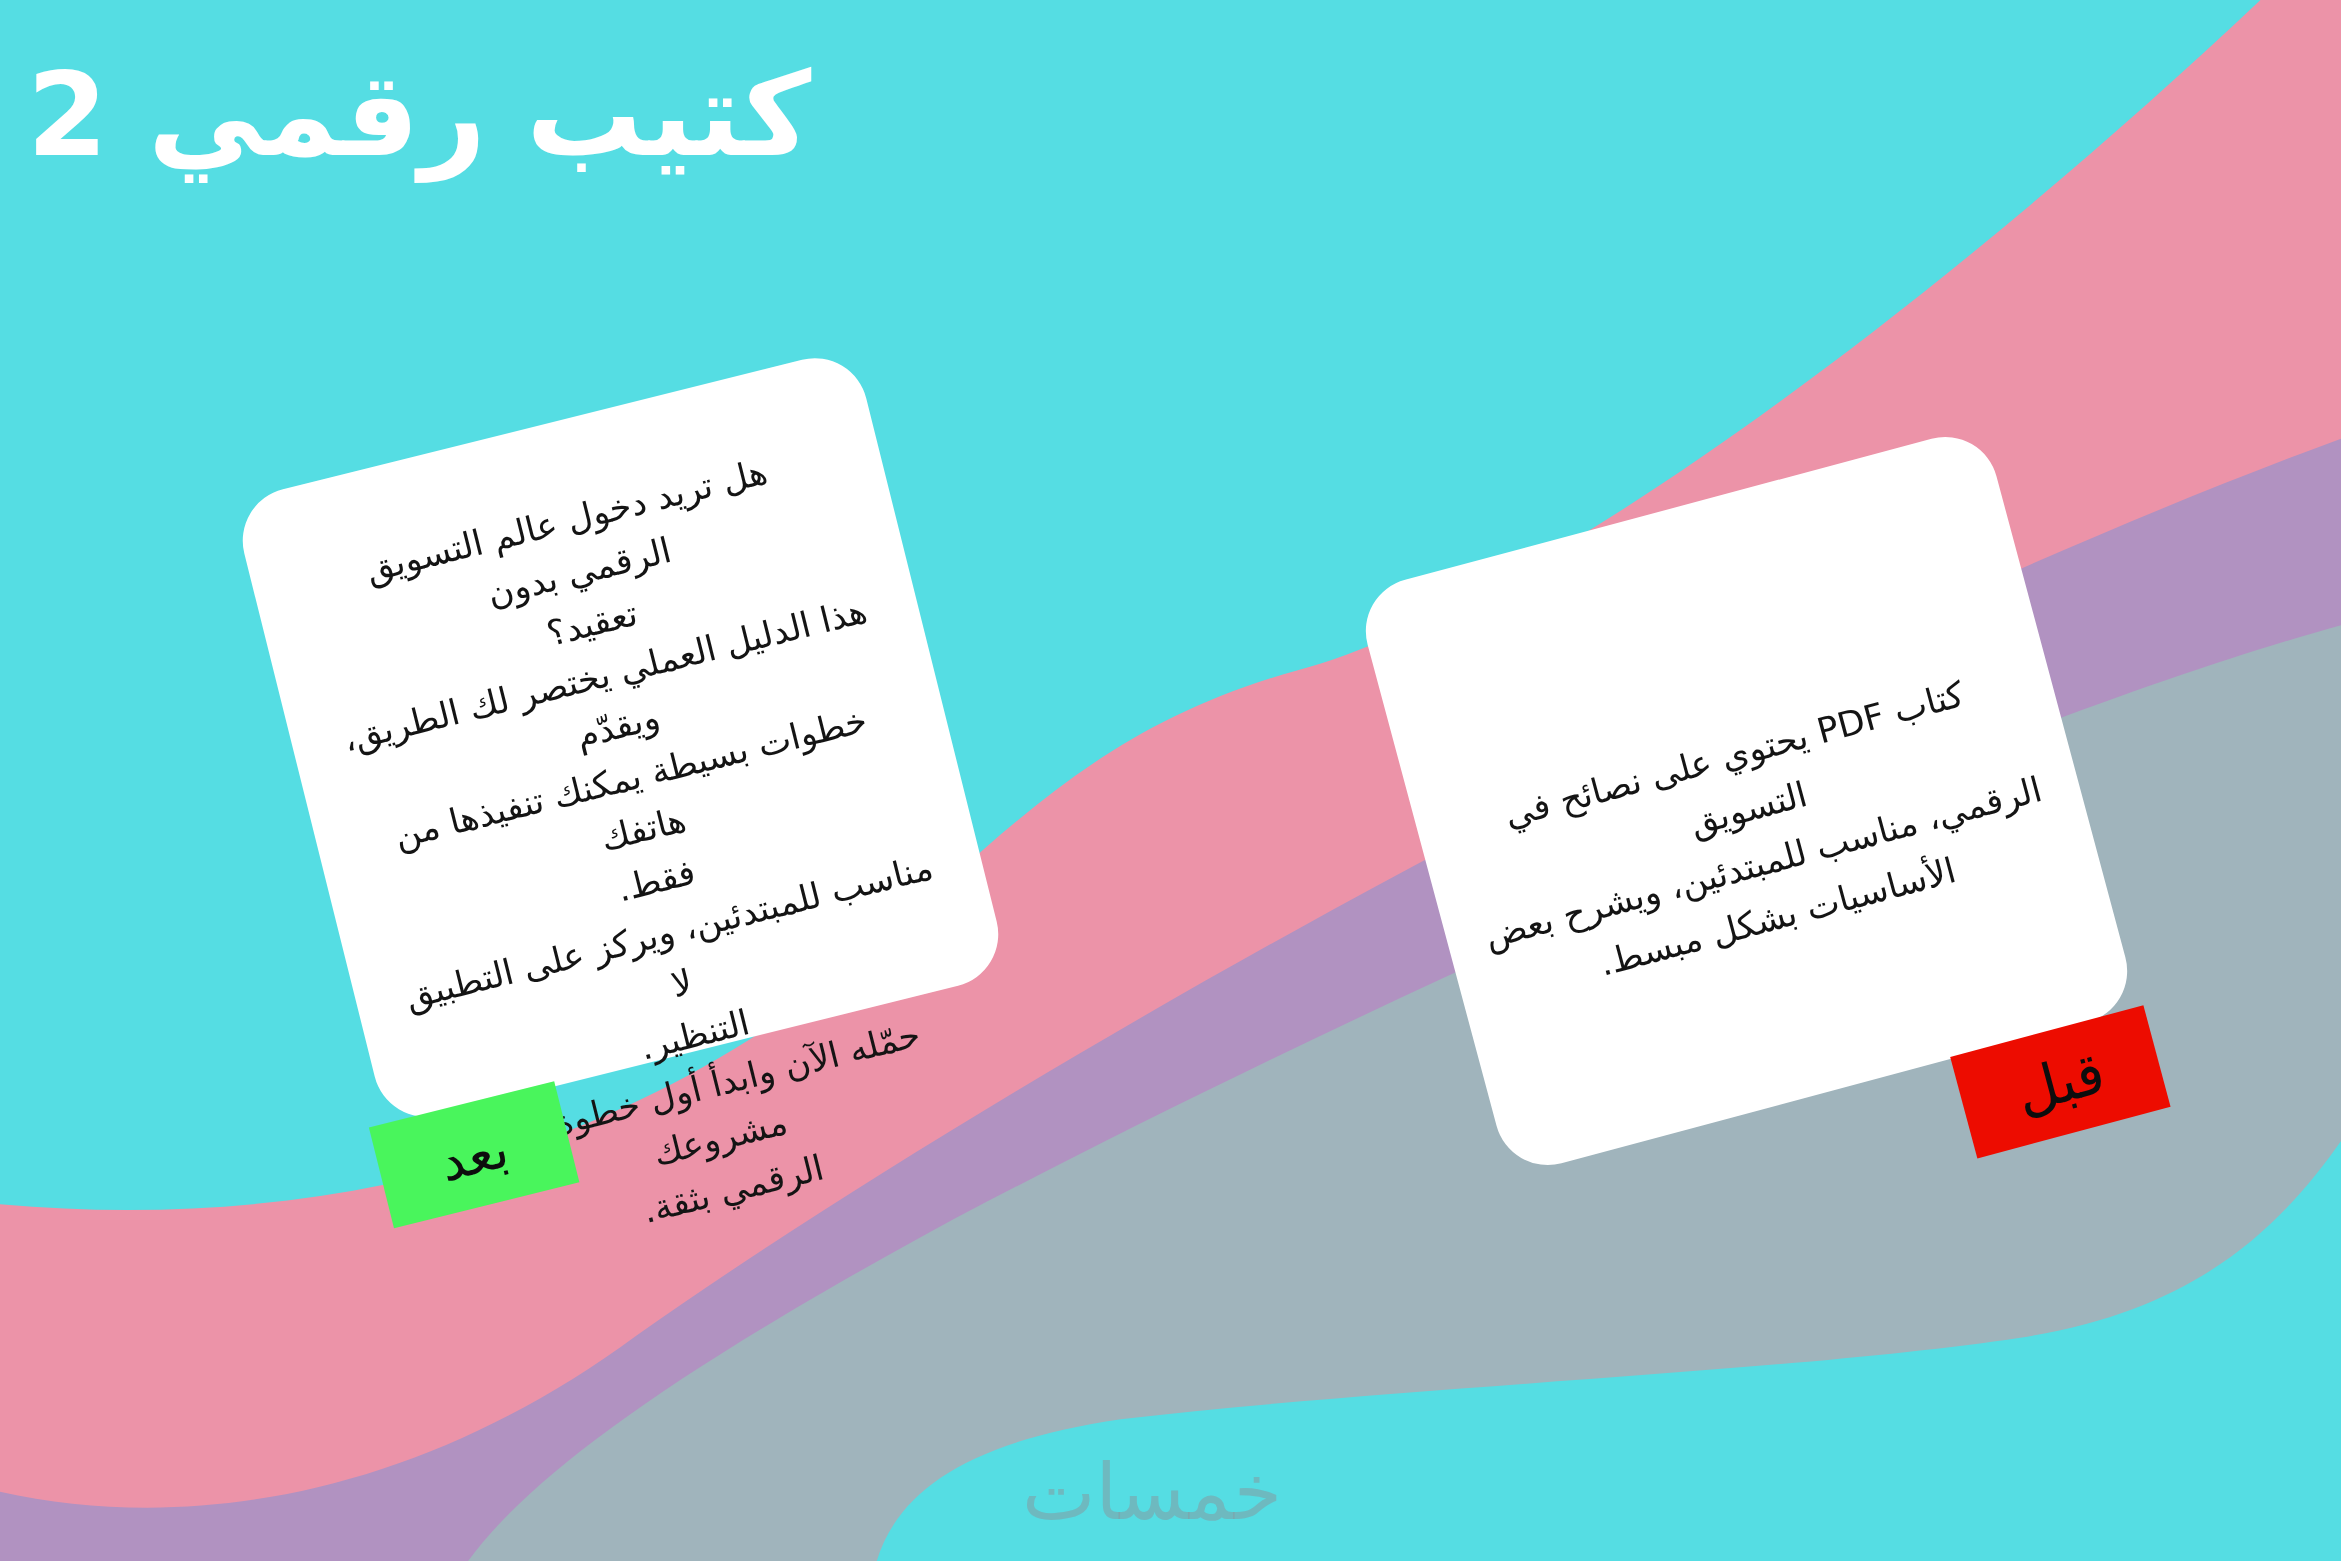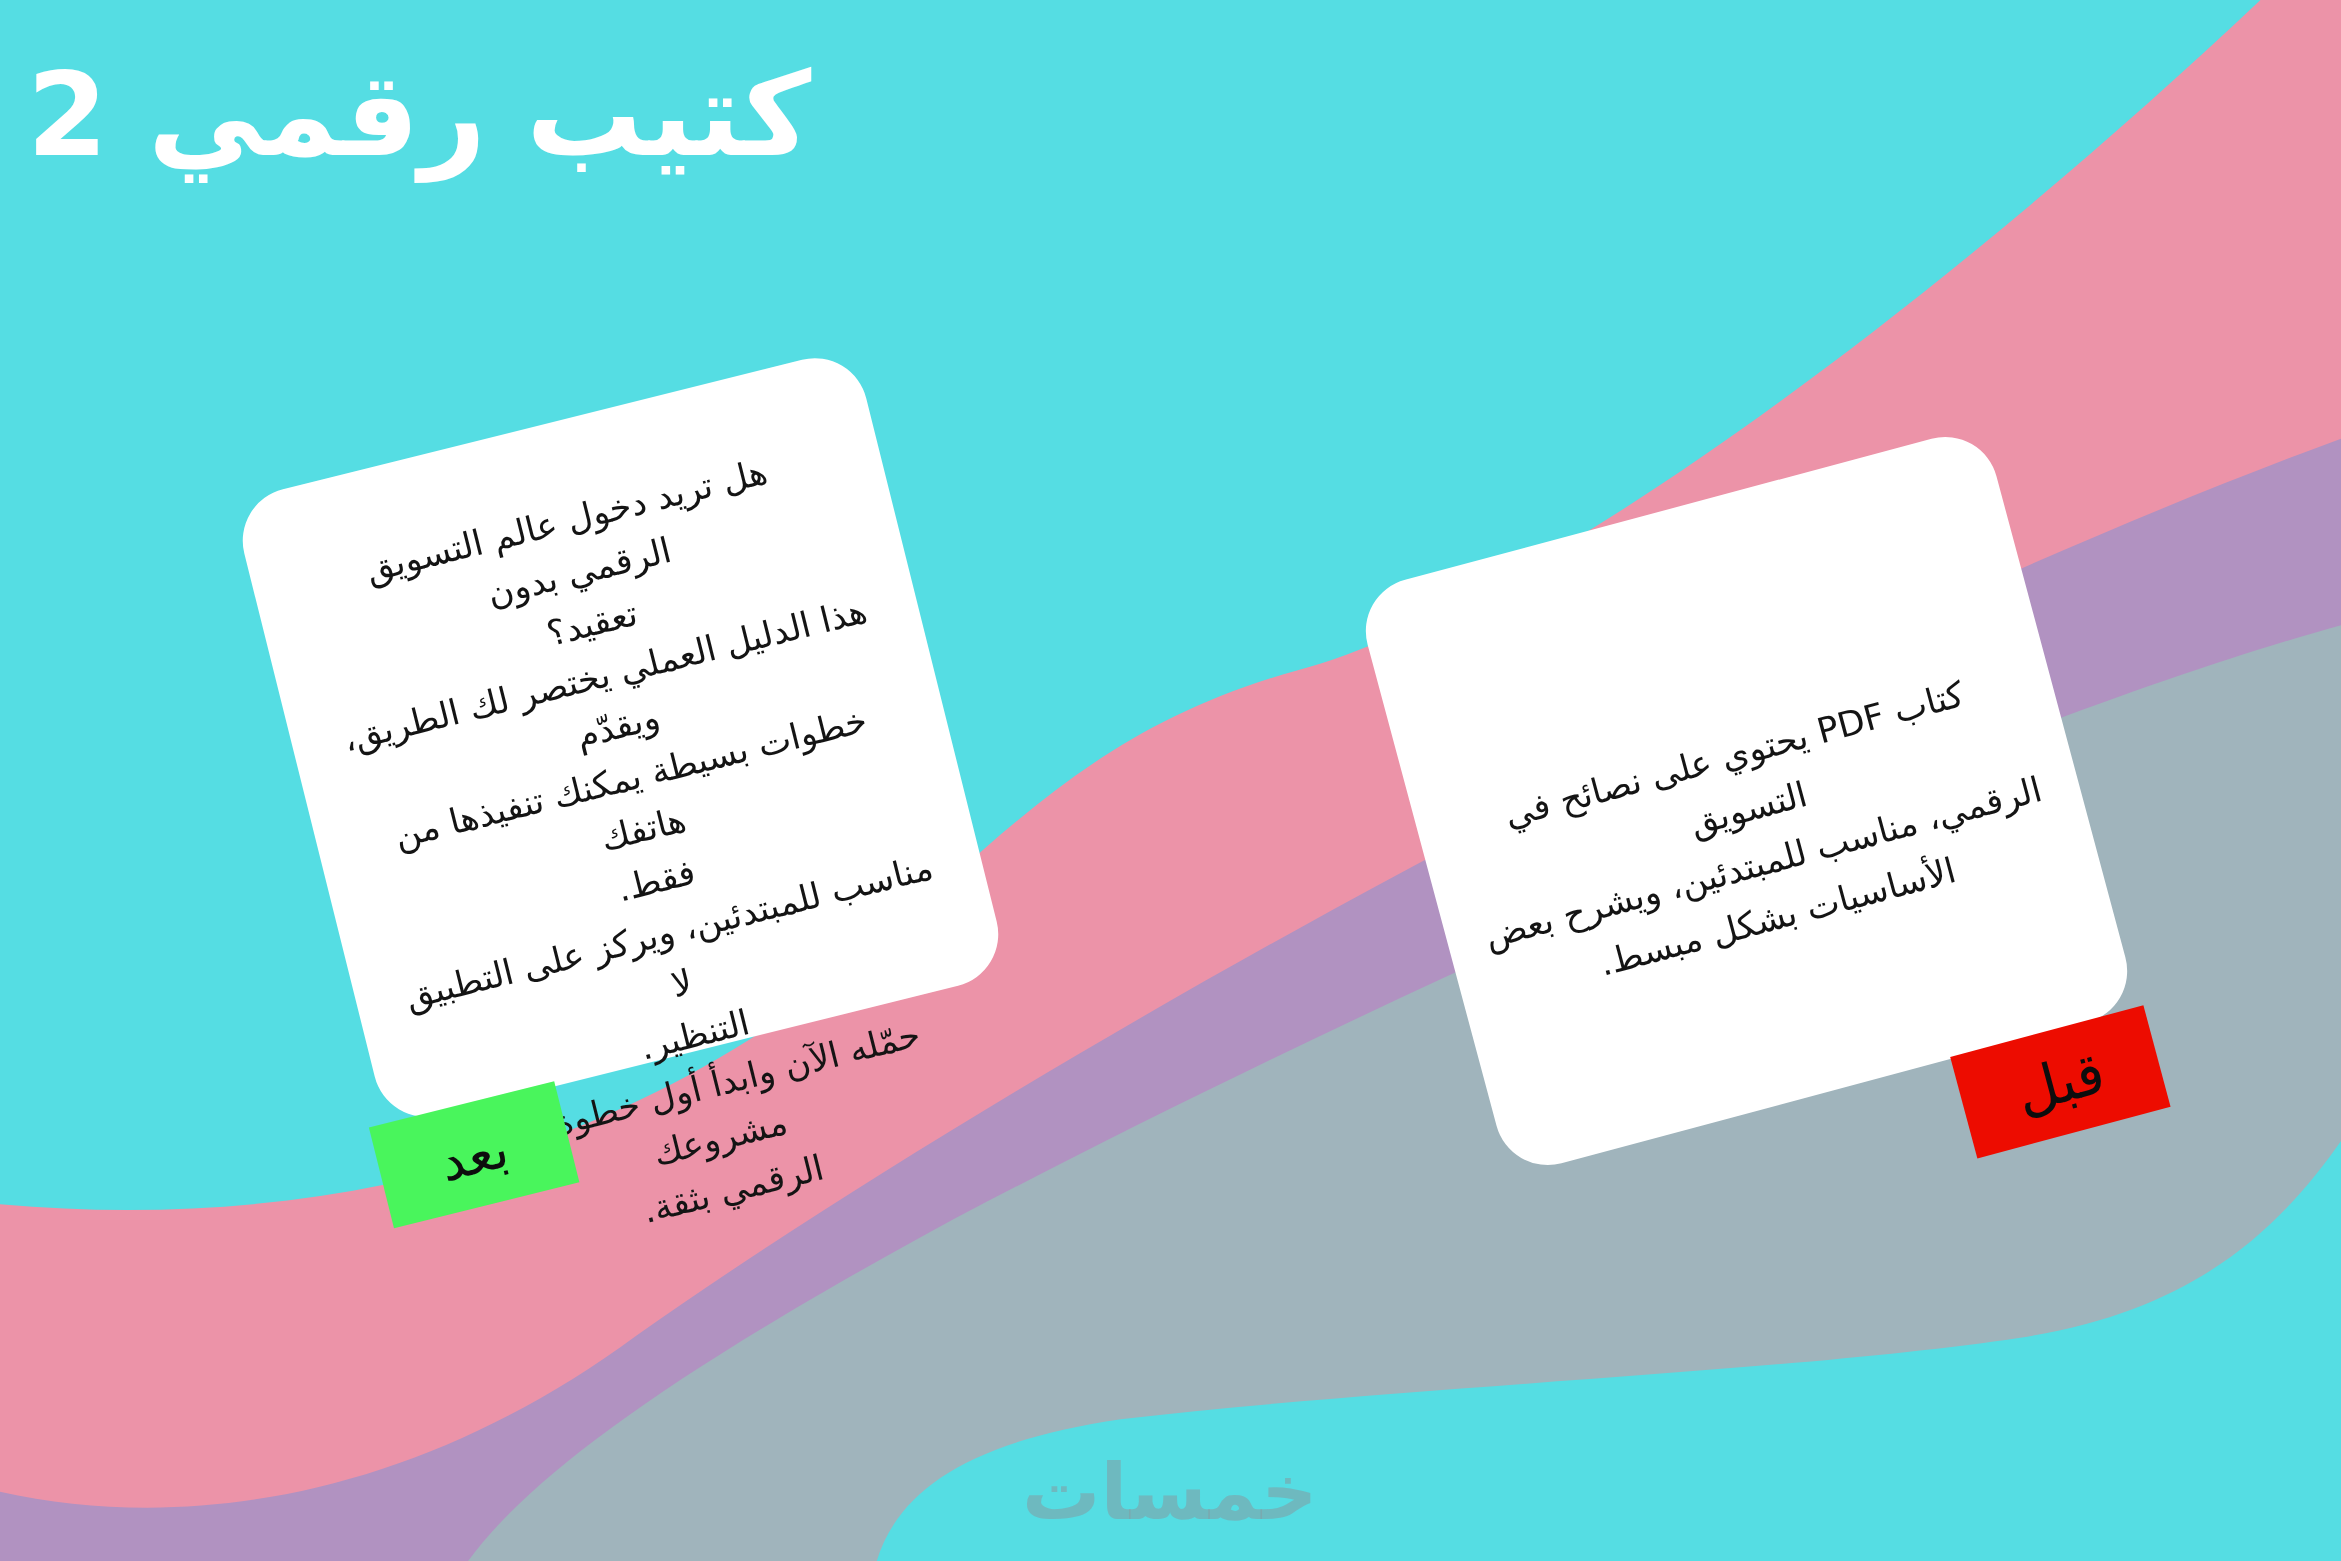--- a/index.html
+++ b/index.html
@@ -84,21 +84,21 @@
     width: 200px;
     height: 105px;
     font-size: 58px;
   }
   .watermark {
     position: absolute;
     left: 1022px;
     top: 1447px;
     direction: rtl;
     font-size: 78px;
-    font-weight: bold;
+    font-weight: normal;
     color: rgba(130, 158, 166, 0.58);
     letter-spacing: 4.6px;
   }
 </style>
 </head>
 <body>
 
 <div class="stage" style="background-color: rgb(85, 221, 227);">
 
   <svg class="bg-waves" viewBox="0 0 3072 2048" preserveAspectRatio="none" aria-hidden="true">

